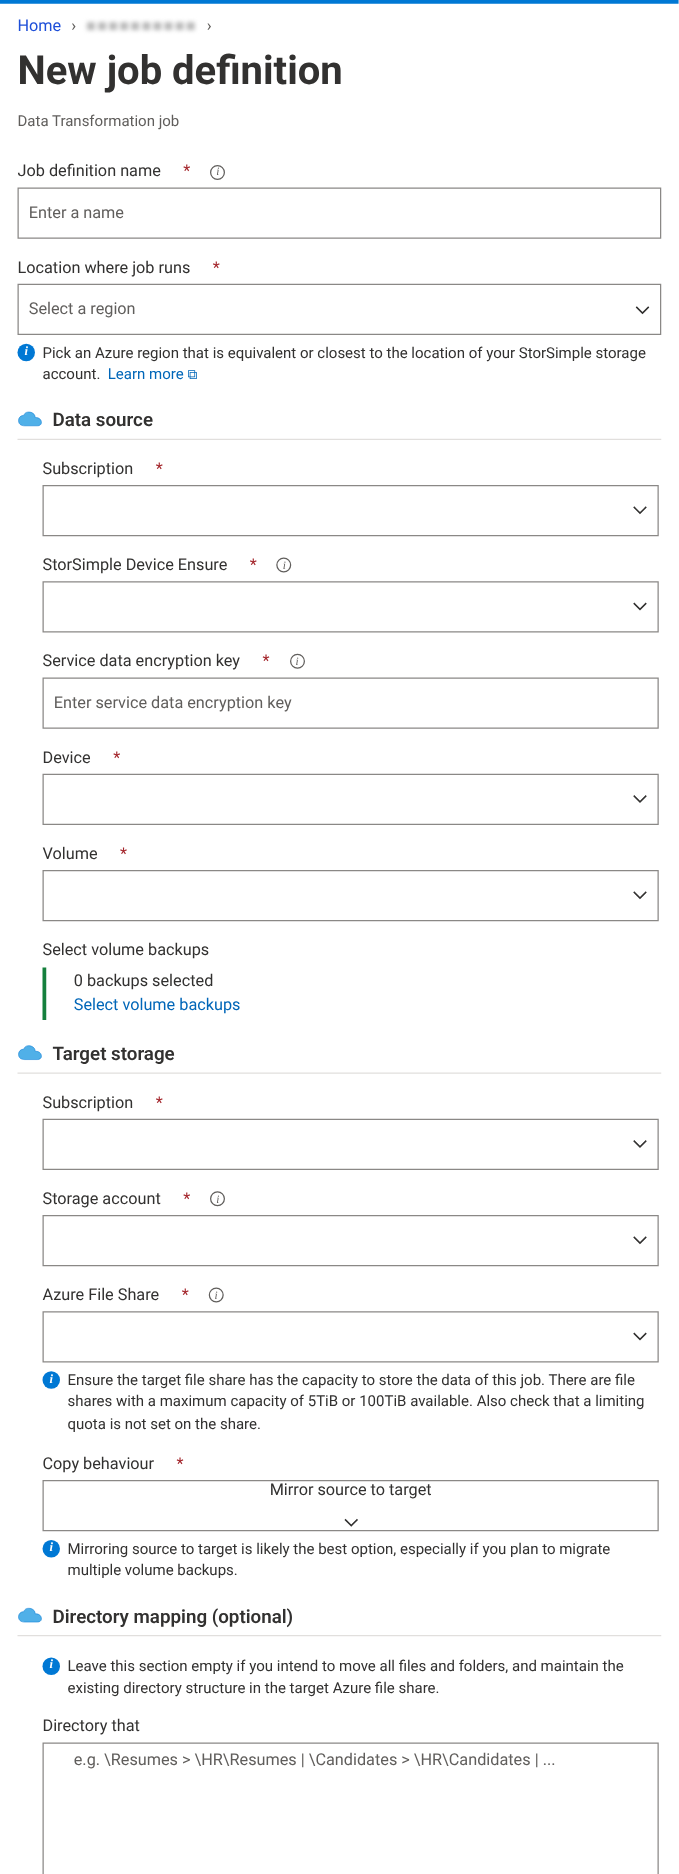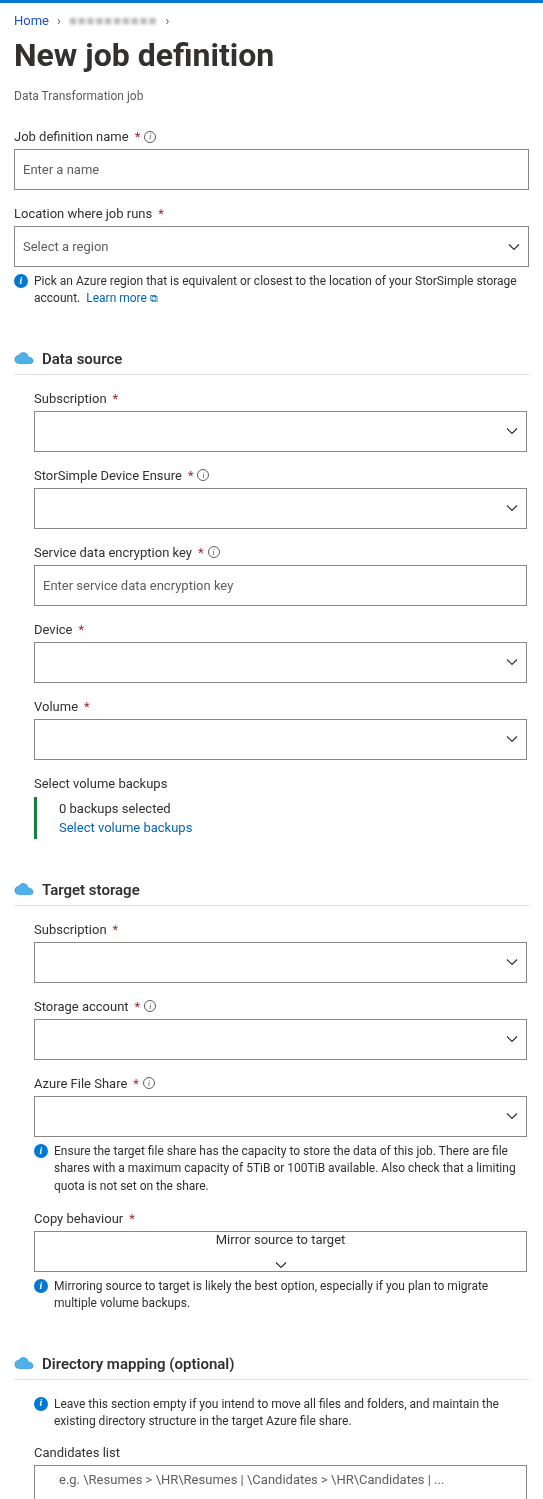--- a/index.html
+++ b/index.html
@@ -16,21 +16,21 @@
     display: flex; align-items: center; gap: 8px;
     font-size: 13px; margin-bottom: 8px;
   }
   .breadcrumb a { color: #1d4ed8; text-decoration: none; }
   .breadcrumb .sep { color: #605e5c; }
   .breadcrumb .blurred { color: #b9b9b9; filter: blur(1.5px); letter-spacing: 1px; }
   h1.page-title { font-size: 32px; font-weight: 700; color: #323130; margin-bottom: 15px; }
   .page-subtitle { font-size: 12px; color: #605e5c; margin-bottom: 26px; }
 
   .field { margin-bottom: 16px; }
-  .field-label { font-size: 13px; color: #323130; margin-bottom: 5px; display: flex; align-items: center; gap: 4px; }
+  .field-label { font-size: 13px; color: #323130; margin-bottom: 5px; display: flex; align-items: center; gap: 16px; }
   .req { color: #a4262c; margin-left: 2px; }
   .info-icon {
     width: 12px; height: 12px; border-radius: 50%;
     border: 1px solid #605e5c; display: inline-flex;
     align-items: center; justify-content: center;
     font-size: 9px; color: #605e5c; font-style: italic;
     font-family: Georgia, serif; line-height: 1;
   }
   input[type="text"], .select, textarea {
     width: 100%; height: 41px; border: 1px solid #8a8886;
@@ -55,21 +55,21 @@
   .info-solid {
     width: 14px; height: 14px; border-radius: 50%;
     background: #0078d4; color: #fff; flex: none;
     display: inline-flex; align-items: center; justify-content: center;
     font-size: 10px; font-weight: 700; font-style: italic;
     font-family: Georgia, serif; margin-top: 1px;
   }
   .help-row a, .link { color: #0066b8; text-decoration: none; }
   .ext-icon { font-size: 11px; margin-left: 3px; color: #0066b8; }
 
-  .section { margin-top: 42px; }
+  .section { margin-top: 18px; }
   .section-header {
     display: flex; align-items: center; gap: 8px;
     font-size: 15px; font-weight: 600; color: #323130;
     padding-bottom: 6px; border-bottom: 1px solid #e1dfdd;
     margin-bottom: 16px;
   }
   .cloud-icon { width: 20px; height: 14px; flex: none; }
 
   .indent { padding-left: 20px; padding-right: 2px; }
 
@@ -326,21 +326,21 @@
     </div>
 
     <div class="indent">
       <div class="help-row" style="margin-top:0; margin-bottom:14px;">
         <span class="info-solid">i</span>
         <div>Leave this section empty if you intend to move all files and folders, and maintain the existing directory structure in the target Azure file share.</div>
       </div>
 
       <div class="field">
         <div class="field-label">
-          <span>Candidates list</span>
+          <span>Directory that</span>
         </div>
         <textarea placeholder="e.g. \Resumes &gt; \HR\Resumes | \Candidates &gt; \HR\Candidates | ..." style=""></textarea>
         <div style="margin-top:6px;">
           <a href="#" class="link">Semantics guide</a>
         </div>
       </div>
     </div>
   </div>
 
 </div>

